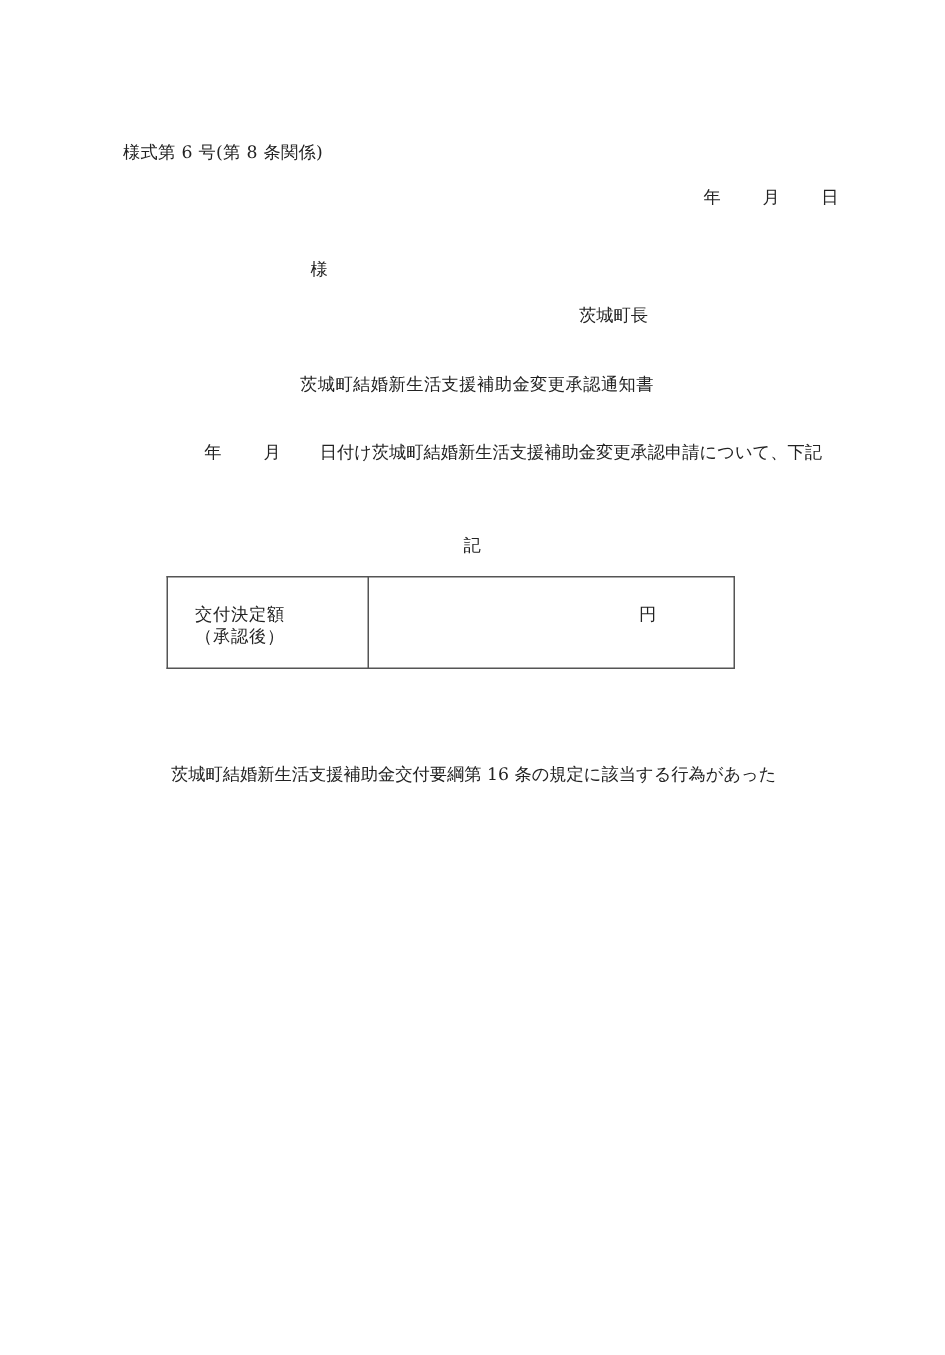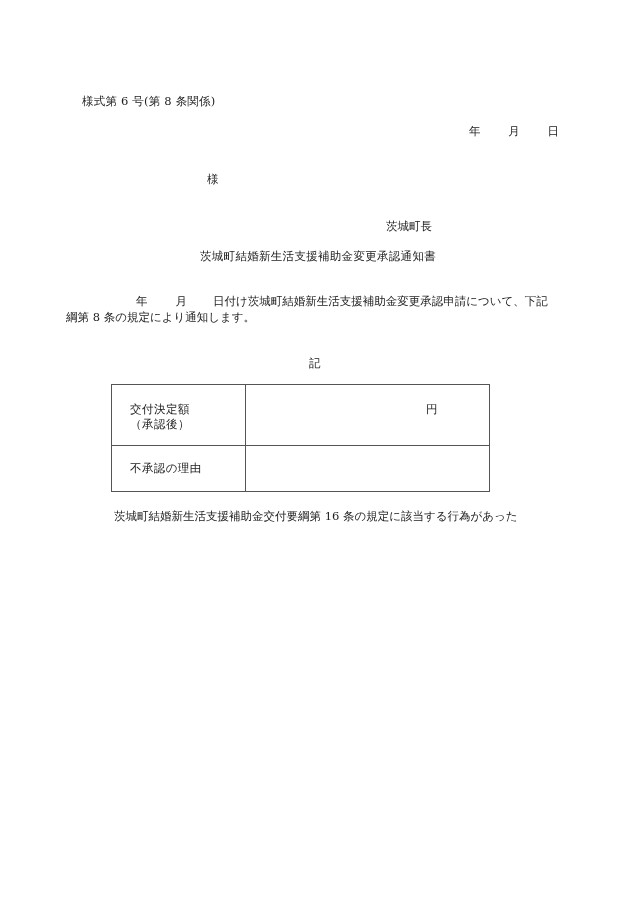--- a/index.html
+++ b/index.html
@@ -14,28 +14,28 @@
       overflow: hidden;
       font-family: "DejaVu Serif", "Liberation Serif", serif;
       color: #222222;
       font-size: 11.5px;
     }
     .abs { position: absolute; white-space: nowrap; }
     .form-number { left: 66px; top: 94px; letter-spacing: 0.2px; margin-left: 16px; }
     .date-line { left: 469px; top: 124px; width: 90px; display: flex; justify-content: space-between; }
     .date-line span { display: inline-block; }
     .recipient-sama { left: 207px; top: 172px; }
-    .issuer { left: 386px; top: 219px; }
+    .issuer { left: 386px; top: 203px; }
     .doc-title { left: 200px; top: 249px; letter-spacing: 0.3px; }
     .body-text {
       left: 66px; top: 293px; width: 482px;
       line-height: 16px;
       white-space: normal;
     }
-    .body-text .line { display: block; white-space: nowrap; }
+    .body-text .line { display: block; white-space: nowrap; text-align: right; }
     .body-text .line1 { padding-left: 70px; }
     .body-text .gap { display: inline-block; width: 28px; }
     .body-text .gap2 { display: inline-block; width: 26px; }
     .ki { left: 309px; top: 356px; }
     table.detail {
       position: absolute;
       left: 111px; top: 384px;
       width: 379px;
       border-collapse: collapse;
       font-size: 11.5px;
@@ -72,42 +72,35 @@
 </div>
 
 <div class="abs recipient-sama">様</div>
 
 <div class="abs issuer">茨城町長</div>
 
 <div class="abs doc-title">茨城町結婚新生活支援補助金変更承認通知書</div>
 
 <div class="abs body-text">
   <span class="line line1"><span>年</span><span class="gap"></span><span>月</span><span class="gap2"></span><span>日付け茨城町結婚新生活支援補助金変更承認申請について、下記</span></span>
-  <span class="line">綱第 8 条の規定により通知します。</span>
 </div>
 
 <div class="abs ki">記</div>
 
 <table class="detail">
   <tbody>
       <tr class="row1">
     <td class="label">
       <div class="cell-label-1">
         <span class="sub">交付決定額</span>
         <span class="sub">（承認後）</span>
       </div>
     </td>
     <td>
       <div class="cell-yen">円</div>
     </td>
   </tr>
-  <tr class="row2">
-    <td class="label">
-      <div class="cell-label-2">不承認の理由</div>
-    </td>
-    <td></td>
-  </tr>
 </tbody>
   </table>
 
 <div class="abs notice">
   <span class="line line1">茨城町結婚新生活支援補助金交付要綱第 16 条の規定に該当する行為があった</span>
 </div>
 
 </body></html>

